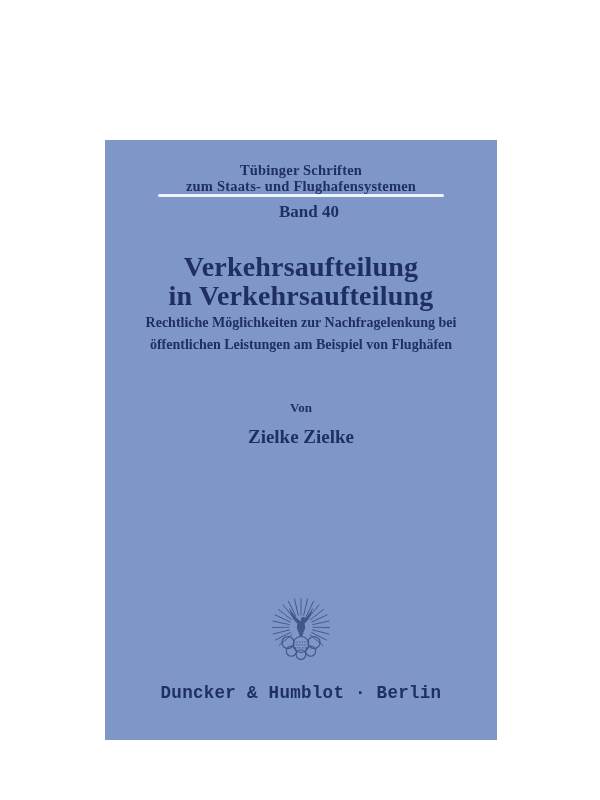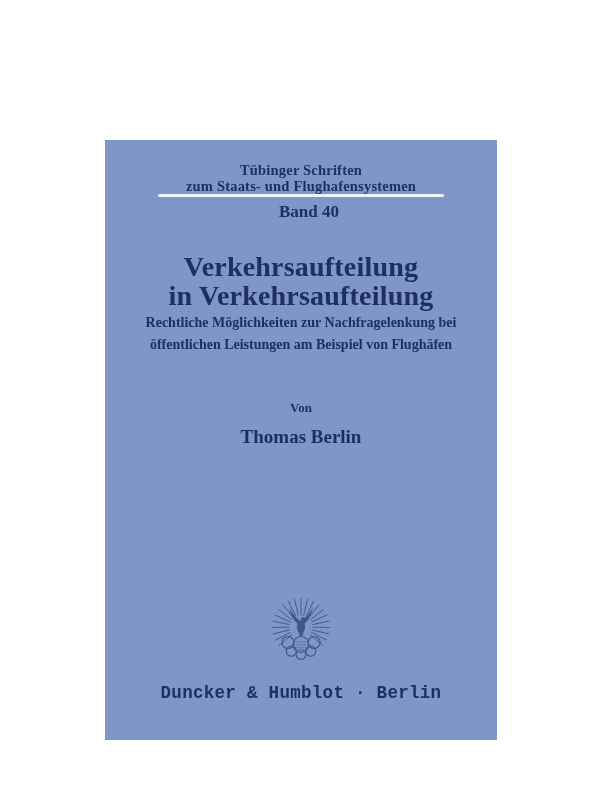--- a/index.html
+++ b/index.html
@@ -94,21 +94,21 @@
       <span>in Verkehrsaufteilung</span>
     </h1>
 
     <div class="subtitle">
       <div>Rechtliche Möglichkeiten zur Nachfragelenkung bei</div>
       <div>öffentlichen Leistungen am Beispiel von Flughäfen</div>
     </div>
 
     <div class="byline">Von</div>
 
-    <div class="author">Thomas Berlin</div>
+    <div class="author">Zielke Zielke</div>
 
     <div class="emblem">
       <svg viewBox="0 0 60 68" xmlns="http://www.w3.org/2000/svg" fill="none">
         <defs>
           <line id="ray" x1="30" y1="21" x2="30" y2="3" stroke="var(--emblem)" stroke-width="0.9"></line>
         </defs>
 
         <g>
           <use href="#ray" transform="rotate(-130 30 33)"></use>
           <use href="#ray" transform="rotate(-117 30 33)"></use>

